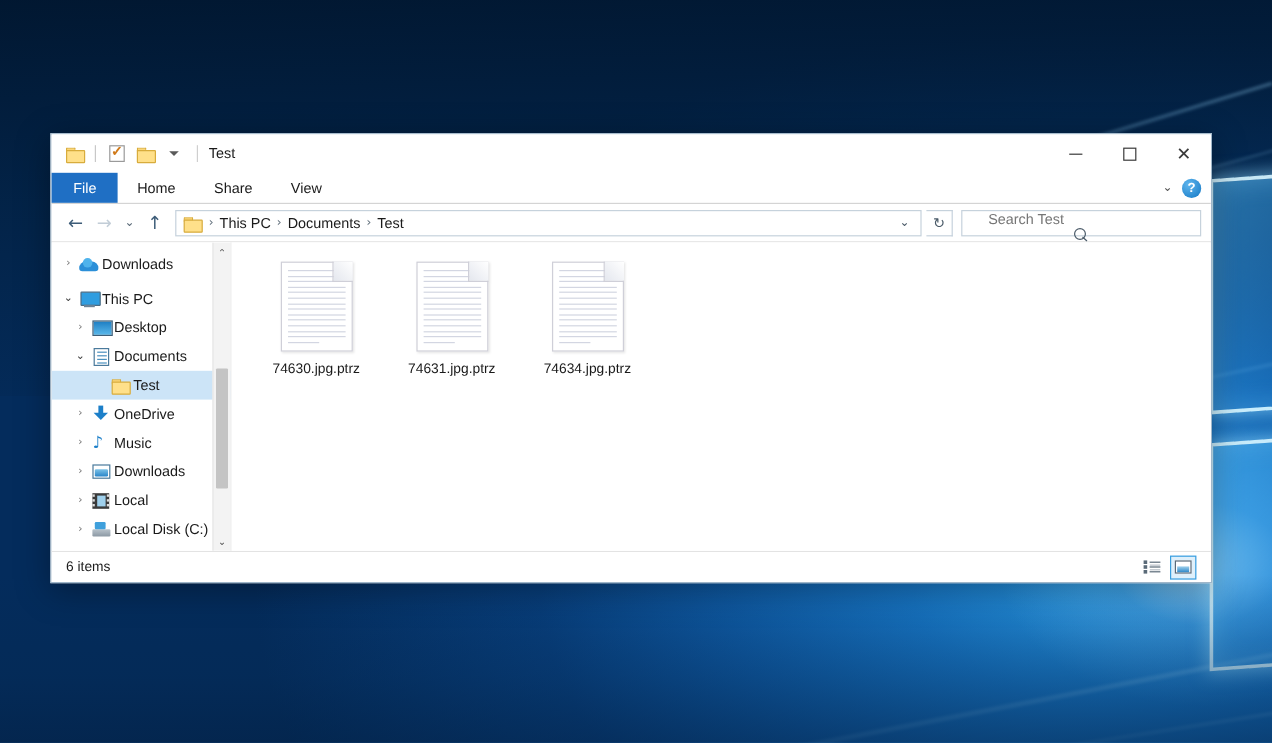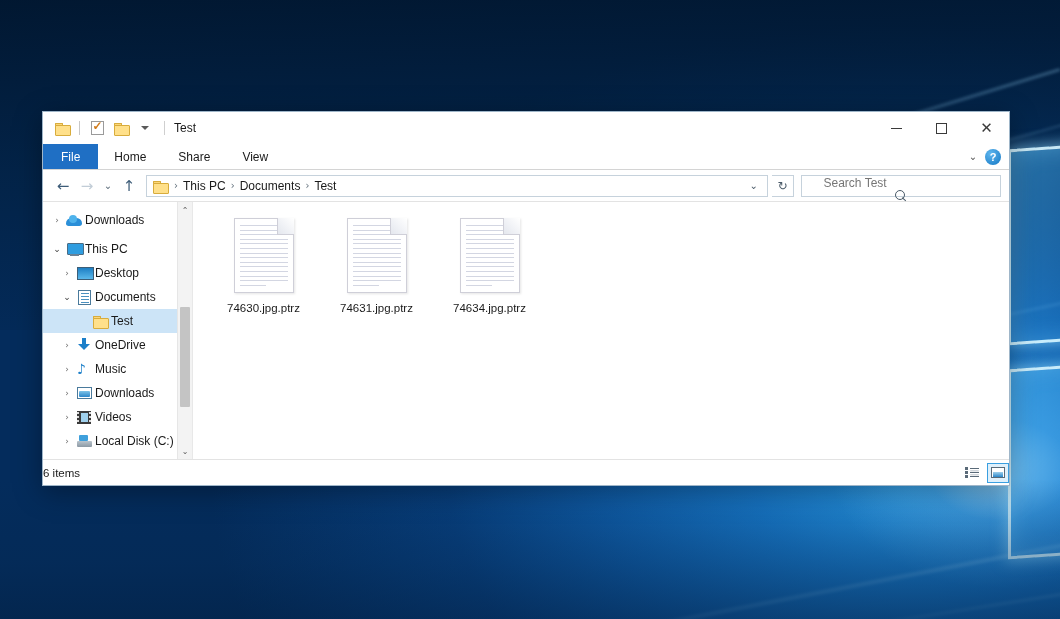--- a/index.html
+++ b/index.html
@@ -325,21 +325,21 @@
   }
   .doc-icon .lines i.short { width: 56%; }
   .file-name {
     margin-top: 9px; font-size: 11.5px; color: #1a1a1a; text-align: center;
     white-space: nowrap;
   }
 
   
   .statusbar {
     height: 26px; flex: none; display: flex; align-items: center;
-    border-top: 1px solid #e3e3e3; background: #ffffff; padding: 0 0;
+    border-top: 1px solid #e3e3e3; background: #ffffff; padding: 0 12px;
   }
   .status-text { font-size: 11.5px; color: #1a1a1a; }
   .status-spacer { flex: 1; }
   .view-btns { display: flex; align-items: center; gap: 4px; }
   .vbtn {
     width: 22px; height: 20px; display: flex; align-items: center; justify-content: center;
     border: 1px solid transparent;
   }
   .vbtn.active { border-color: #3a9fe0; background: #dff0fb; }
   .ico-details { width: 14px; height: 11px; position: relative; }
@@ -519,21 +519,21 @@
               <span class="ic-pics"></span>
             </span>
           <span class="tlabel">Downloads</span>
         </div>
 
         <div class="tree-row" style="padding-left:16px">
           <span class="twisty">›</span>
           <span class="ticon">
               <span class="ic-vid"></span>
             </span>
-          <span class="tlabel">Videos</span>
+          <span class="tlabel">Local</span>
         </div>
 
         <div class="tree-row" style="padding-left:16px">
           <span class="twisty">›</span>
           <span class="ticon">
               <span class="ic-disk"></span>
             </span>
           <span class="tlabel">Local Disk (C:)</span>
         </div>
 

